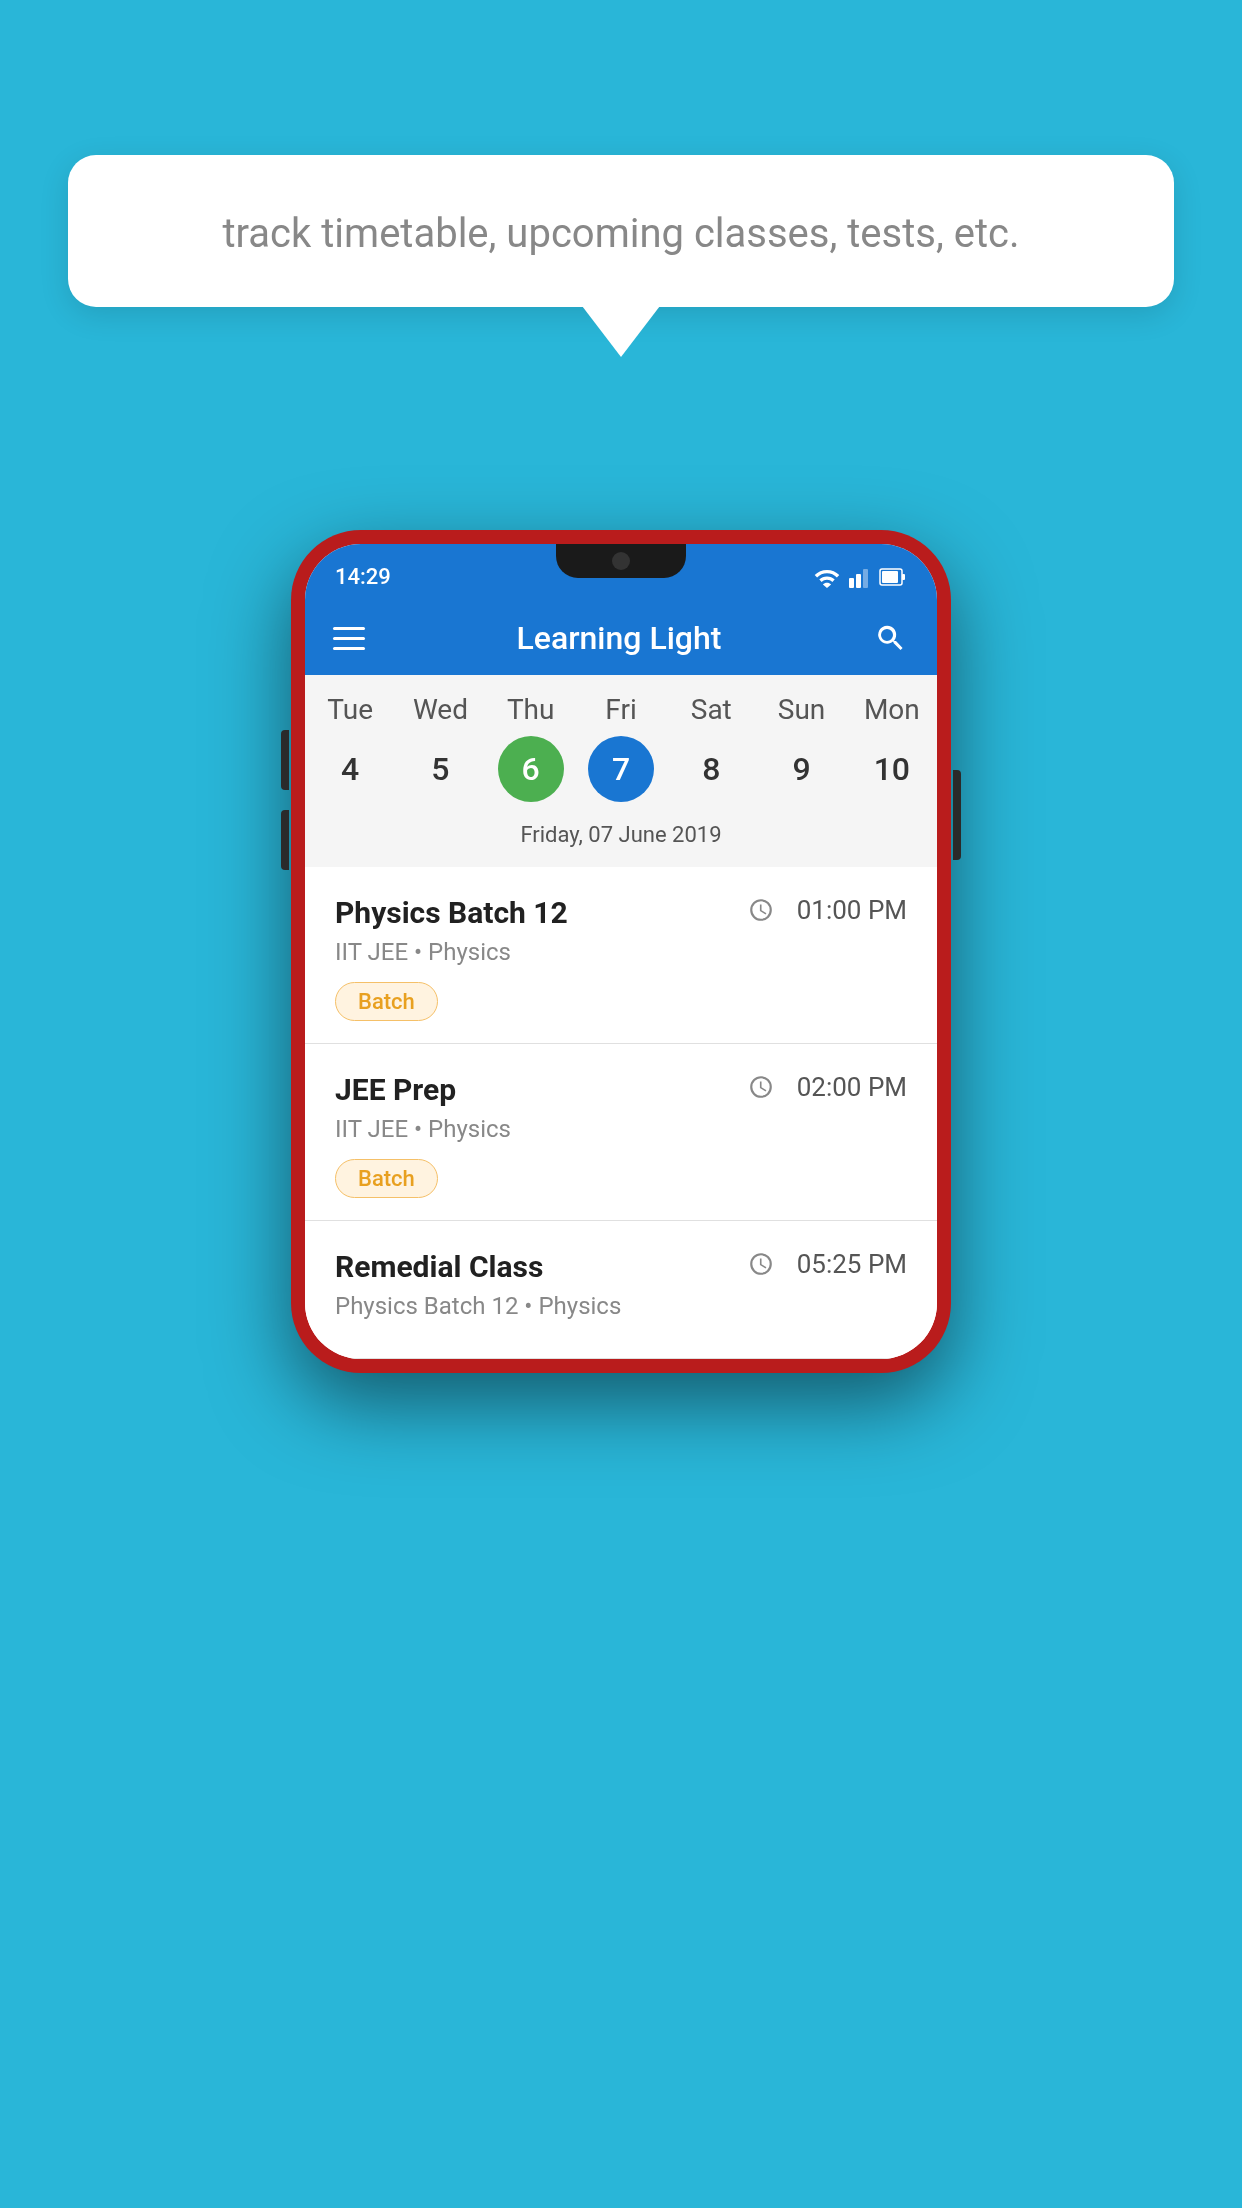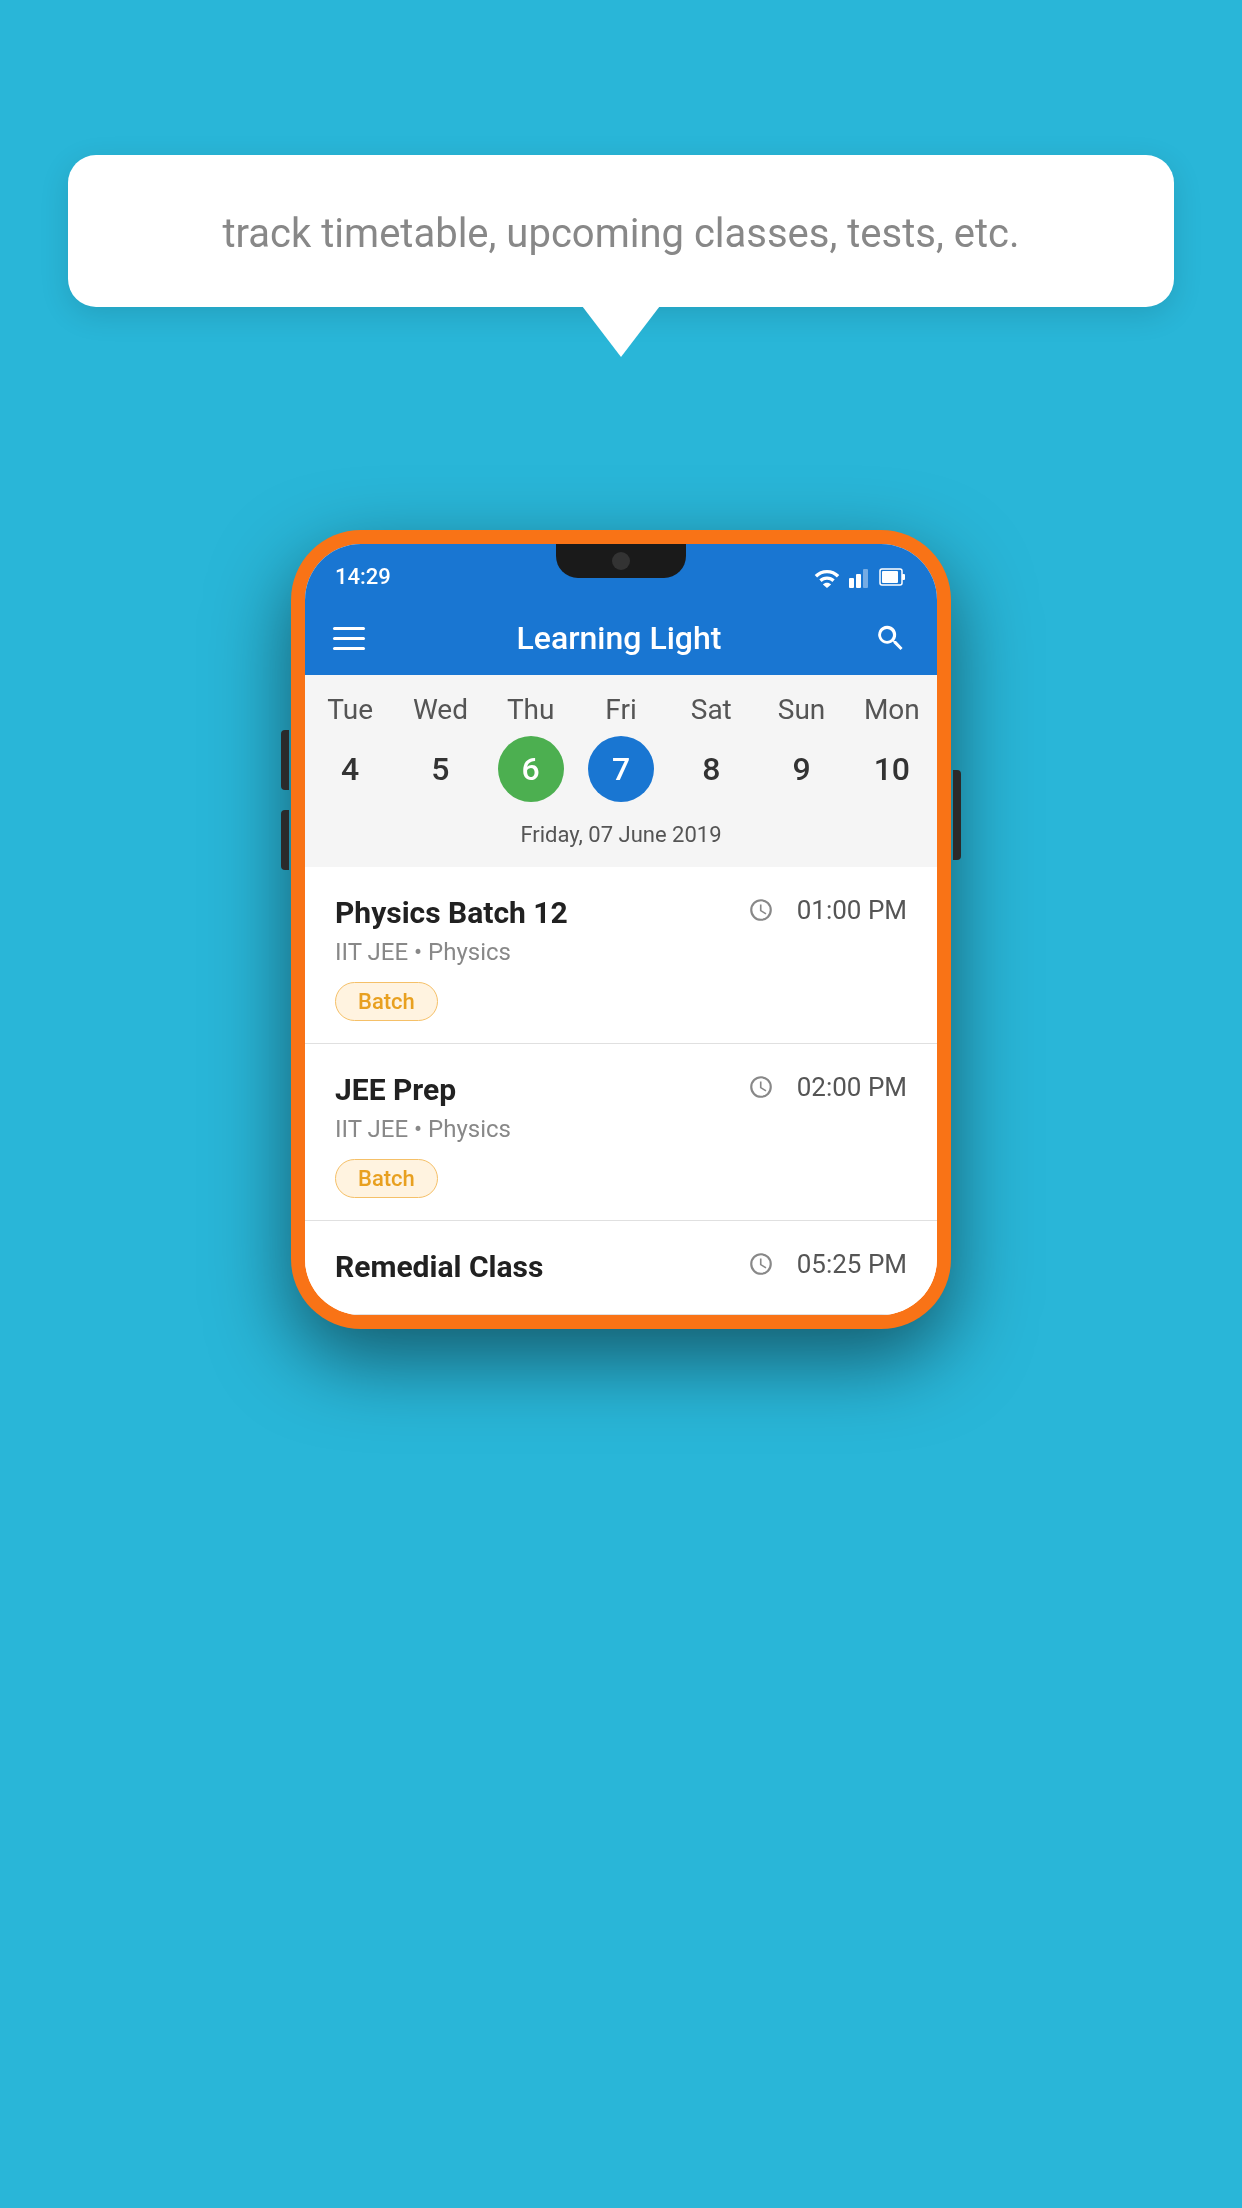--- a/index.html
+++ b/index.html
@@ -59,21 +59,21 @@
       position: absolute;
       top: 530px;
       left: 50%;
       transform: translateX(-50%);
       width: 660px;
     }
 
     .phone-frame {
       position: relative;
       width: 660px;
-      background: #f97316;
+      background: #b91c1c;
       border-radius: 70px;
       padding: 14px;
       box-shadow: 0 30px 80px rgba(0,0,0,0.5);
     }
 
     
     .phone-notch {
       position: absolute;
       top: 14px;
       left: 50%;
@@ -419,18 +419,19 @@
         <div class="class-item">
           <div class="class-header">
             <span class="class-name">Remedial Class</span>
             <div class="class-time">
               <svg width="26" height="26" viewBox="0 0 24 24" fill="#888">
                 <path d="M12 2a10 10 0 1 0 0 20A10 10 0 0 0 12 2zm0 18a8 8 0 1 1 0-16 8 8 0 0 1 0 16zm.5-13H11v6l5.2 3.1.8-1.2-4.5-2.7V7z"></path>
               </svg>
               <span>05:25 PM</span>
             </div>
           </div>
+          <div class="class-subject">Physics Batch 12 • Physics</div>
         </div>
 
       </div>
     </div>
   </div>
 </div>
 
 </body></html>

